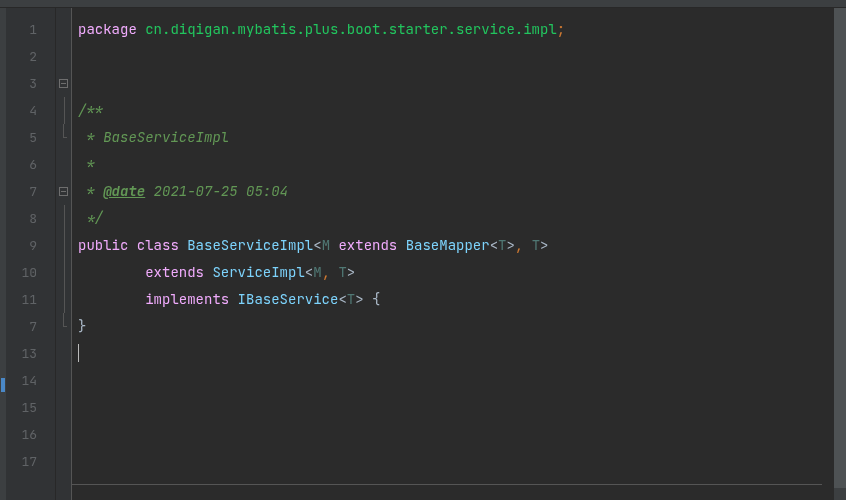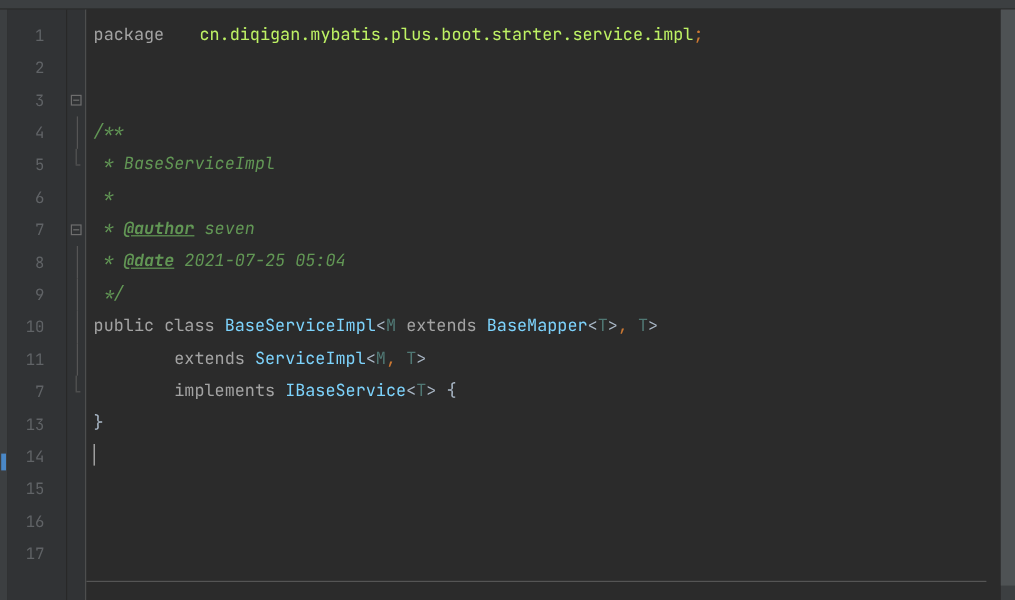--- a/index.html
+++ b/index.html
@@ -115,22 +115,22 @@
       padding-top: 8px;
       padding-left: 6px;
       position: relative;
       background: #2b2b2b;
     }
     .code-line {
       height: 27px;
       line-height: 27px;
       white-space: pre;
     }
-    .kw { color: #a3a3a3; }
-    .pkg { color: #bef264; margin-left: 21px; }
+    .kw { color: #f0abfc; }
+    .pkg { color: #22c55e; }
     .cls { color: #7dd3fc; }
     .doc { color: #629755; font-style: italic; }
     .doctag { color: #629755; font-style: italic; text-decoration: underline; font-weight: bold; }
     .generic { color: #507874; }
     .punct { color: #cc7832; }
     .norm { color: #a9b7c6; }
     .cursor {
       display: inline-block;
       width: 1px;
       height: 18px;
@@ -230,21 +230,20 @@
     <div class="fold-cell"></div>
   </div>
 
   <div class="code-area">
     <div class="code-line"><span class="kw">package</span><span class="pkg"> cn.diqigan.mybatis.plus.boot.starter.service.impl</span><span class="punct">;</span></div>
     <div class="code-line"></div>
     <div class="code-line"></div>
     <div class="code-line"><span class="doc">/**</span></div>
     <div class="code-line"><span class="doc"> * BaseServiceImpl</span></div>
     <div class="code-line"><span class="doc"> *</span></div>
-    <div class="code-line"><span class="doc"> * </span><span class="doctag">@author</span><span class="doc"> seven</span></div>
     <div class="code-line"><span class="doc"> * </span><span class="doctag">@date</span><span class="doc"> 2021-07-25 05:04</span></div>
     <div class="code-line"><span class="doc"> */</span></div>
     <div class="code-line"><span class="kw">public </span><span class="kw">class </span><span class="cls">BaseServiceImpl</span><span class="norm">&lt;</span><span class="generic">M</span><span class="norm"> </span><span class="kw">extends </span><span class="cls">BaseMapper</span><span class="norm">&lt;</span><span class="generic">T</span><span class="norm">&gt;</span><span class="punct">,</span><span class="norm"> </span><span class="generic">T</span><span class="norm">&gt;</span></div>
     <div class="code-line"><span>        </span><span class="kw">extends </span><span class="cls">ServiceImpl</span><span class="norm">&lt;</span><span class="generic">M</span><span class="punct">,</span><span class="norm"> </span><span class="generic">T</span><span class="norm">&gt;</span></div>
     <div class="code-line"><span>        </span><span class="kw">implements </span><span class="cls">IBaseService</span><span class="norm">&lt;</span><span class="generic">T</span><span class="norm">&gt;</span><span class="norm"> </span><span class="norm">{</span></div>
     <div class="code-line"><span class="norm">}</span></div>
     <div class="code-line"><span class="cursor"></span></div>
     <div class="separator-line"></div>
   </div>
 

